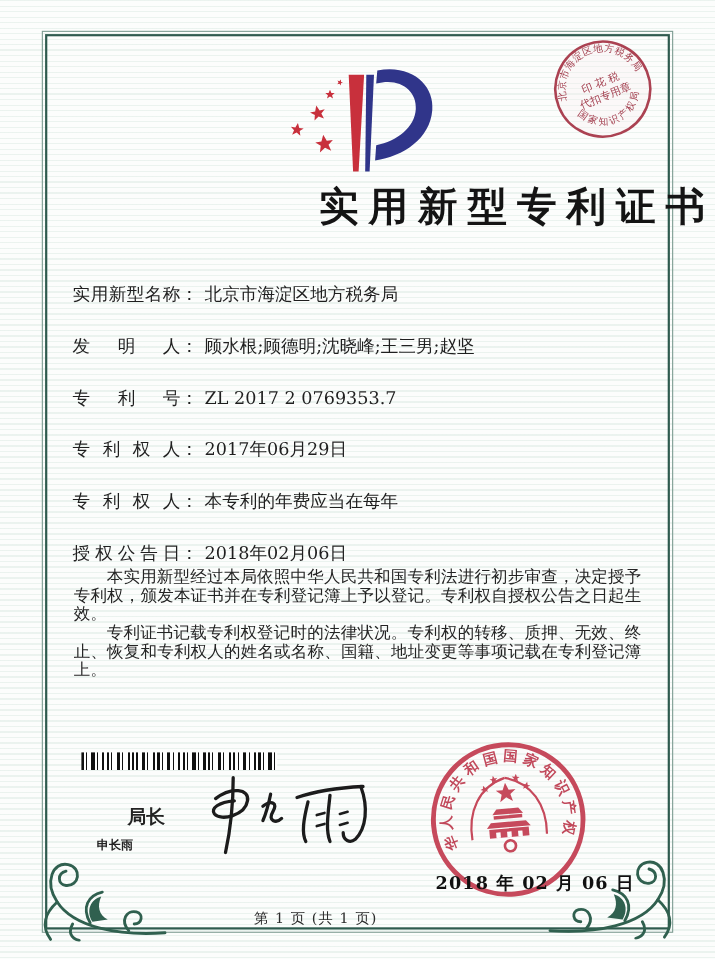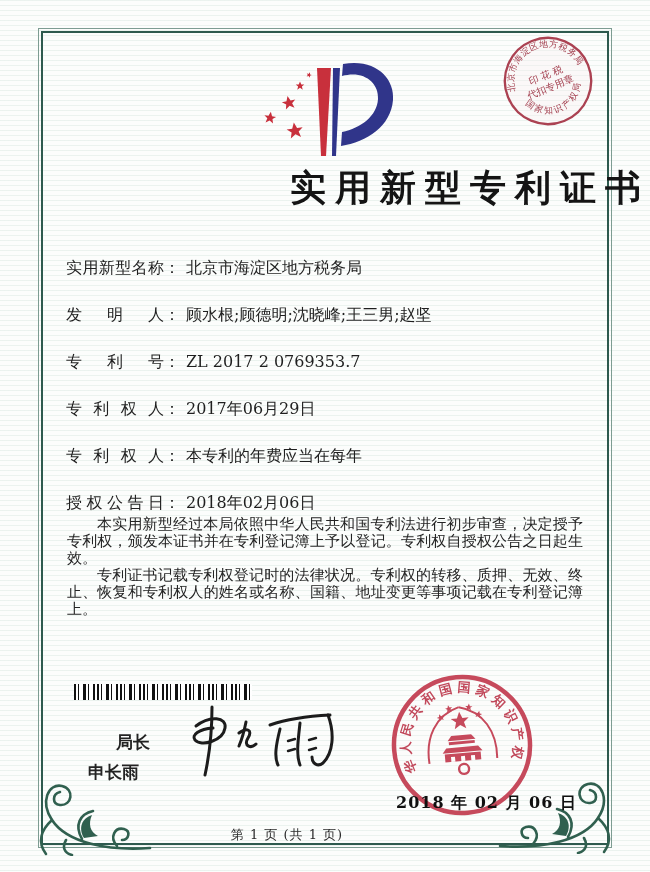--- a/index.html
+++ b/index.html
@@ -44,21 +44,21 @@
   }
   .paras p{margin:0;text-indent:2em;}
   .barcode{
     position:absolute;left:74px;top:684px;width:178px;height:16px;
     background:repeating-linear-gradient(90deg,
       #111 0 2px,#fff 2px 4px,#111 4px 5px,#fff 5px 9px,
       #111 9px 12px,#fff 12px 14px,#111 14px 15px,#fff 15px 19px,
       #111 19px 21px,#fff 21px 23px);
   }
   .director-title{position:absolute;left:88px;top:731px;font-size:17px;font-weight:bold;color:#232323;font-family:"DejaVu Sans","Liberation Sans",sans-serif;margin-left:28px;}
-  .director-name{position:absolute;left:88px;top:761px;font-size:17px;font-weight:bold;color:#232323;font-family:"DejaVu Sans","Liberation Sans",sans-serif;}
+  .director-name{position:absolute;left:88px;top:761px;font-size:11px;font-weight:bold;color:#232323;font-family:"DejaVu Sans","Liberation Sans",sans-serif;}
   .signature{position:absolute;left:182px;top:700px;width:168px;height:82px;}
   .seal{position:absolute;left:382px;top:665px;width:160px;height:160px;transform:rotate(-5deg);opacity:0.92;}
   .issue-date{
     position:absolute;left:396px;top:793px;z-index:5;
     font-size:16px;font-weight:bold;letter-spacing:1px;color:#101010;
   }
   .page-footer{
     position:absolute;left:0;top:826px;width:574px;text-align:center;
     font-size:13px;color:#2b2b2b;letter-spacing:1px;
   }

